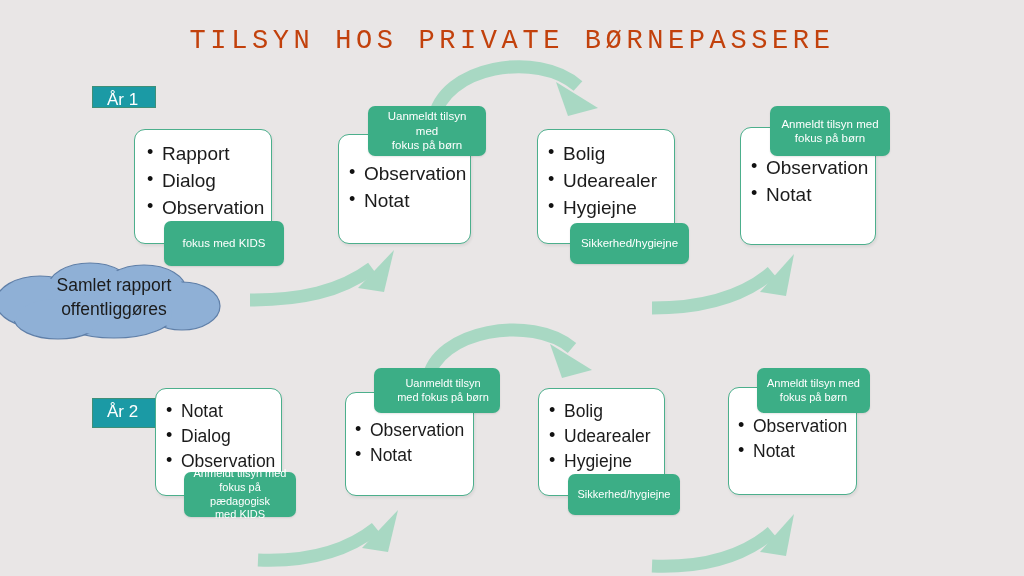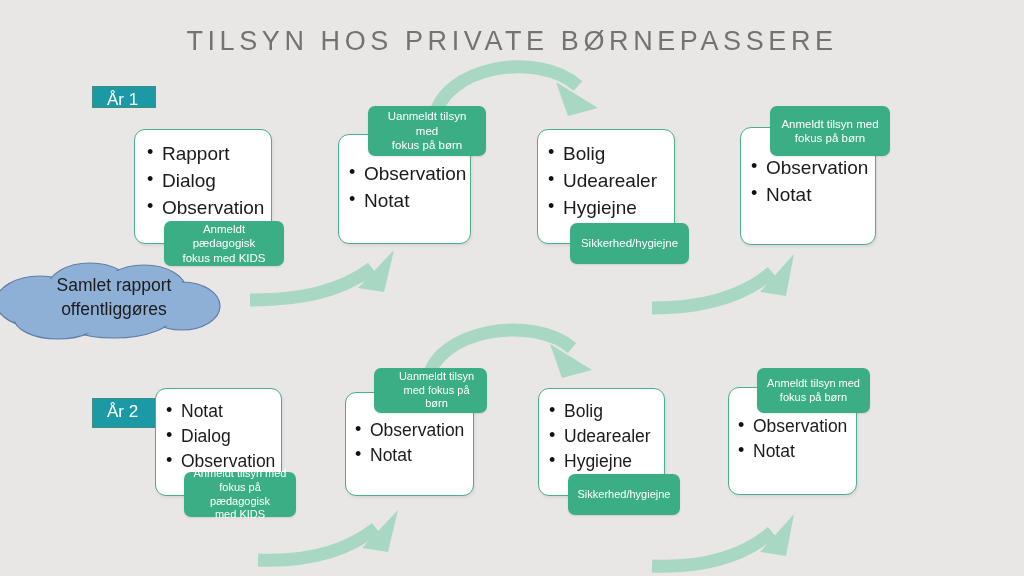--- a/index.html
+++ b/index.html
@@ -25,24 +25,24 @@
     left: 0; top: 0;
     width: 1024px; height: 576px;
     pointer-events: none;
   }
   .title {
     position: absolute;
     left: 0;
     top: 26px;
     width: 1024px;
     text-align: center;
-    font-family: Liberation Sans, sans-serif;
+    font-family: Liberation Mono, monospace;
     font-size: 27px;
     letter-spacing: 4.6px;
-    color: #737373;
+    color: #c2410c;
     white-space: nowrap;
   }
   
   .year-badge {
     position: absolute;
     background: #1b9aa5;
     border: 1.5px solid #3f8f78;
     color: #ffffff;
     font-size: 17px;
     padding: 4px 14px 6px 14px;
@@ -194,21 +194,20 @@
 
   <div class="card r1" style="left:134px; top:129px; width:138px; height:115px;">
     <ul style="margin:11px 8px 0 12px;">
       <li>Rapport</li>
       <li>Dialog</li>
       <li>Observation</li>
     </ul>
   </div>
   <div class="tag" style="left:164px; top:221px; width:120px; height:45px; font-size:11.5px;">
     <div>
-      <span>Anmeldt pædagogisk</span>
       <span>fokus med KIDS</span>
     </div>
   </div>
 
   <div class="card r1" style="left:338px; top:134px; width:133px; height:110px;">
     <ul style="margin:26px 0 0 10px;">
       <li>Observation</li>
       <li>Notat</li>
     </ul>
   </div>
@@ -261,21 +260,21 @@
       <span>med KIDS</span>
     </div>
   </div>
 
   <div class="card r2" style="left:345px; top:392px; width:129px; height:104px;">
     <ul style="margin:25px 0 0 9px;">
       <li>Observation</li>
       <li>Notat</li>
     </ul>
   </div>
-  <div class="tag" style="left:374px; top:368px; width:113px; height:45px; font-size:11px;padding-left:20px;">
+  <div class="tag" style="left:374px; top:368px; width:126px; height:45px; font-size:11px;padding-left:20px;">
     <div>
       <span>Uanmeldt tilsyn</span>
       <span>med fokus på børn</span>
     </div>
   </div>
 
   <div class="card r2" style="left:538px; top:388px; width:127px; height:108px;">
     <ul style="margin:10px 0 0 10px;">
       <li>Bolig</li>
       <li>Udearealer</li>

